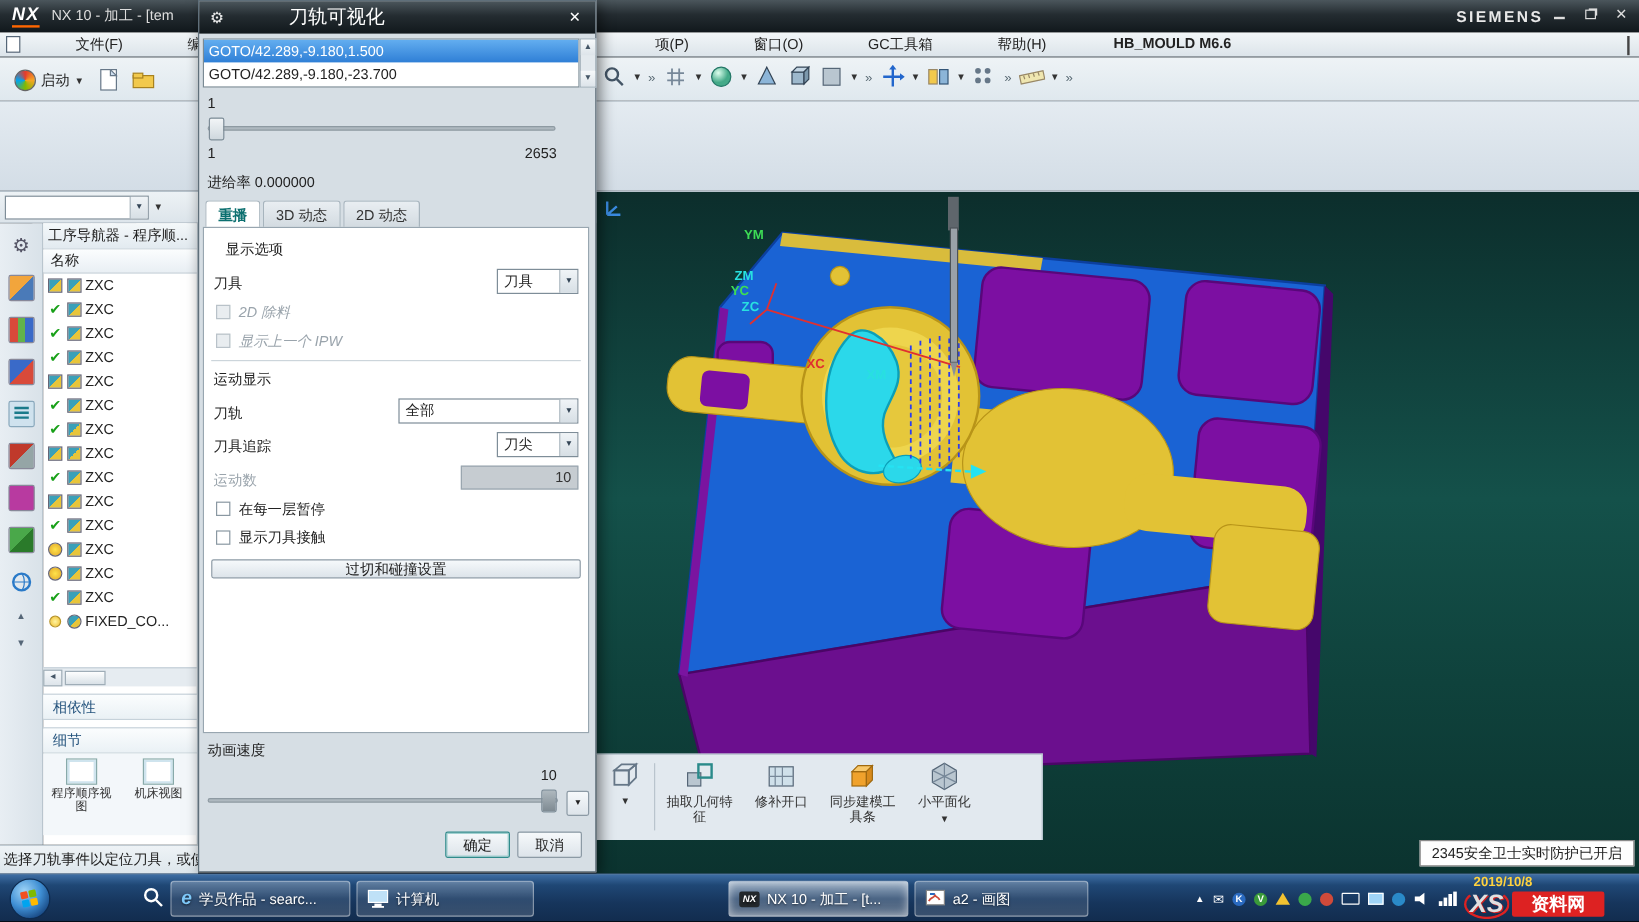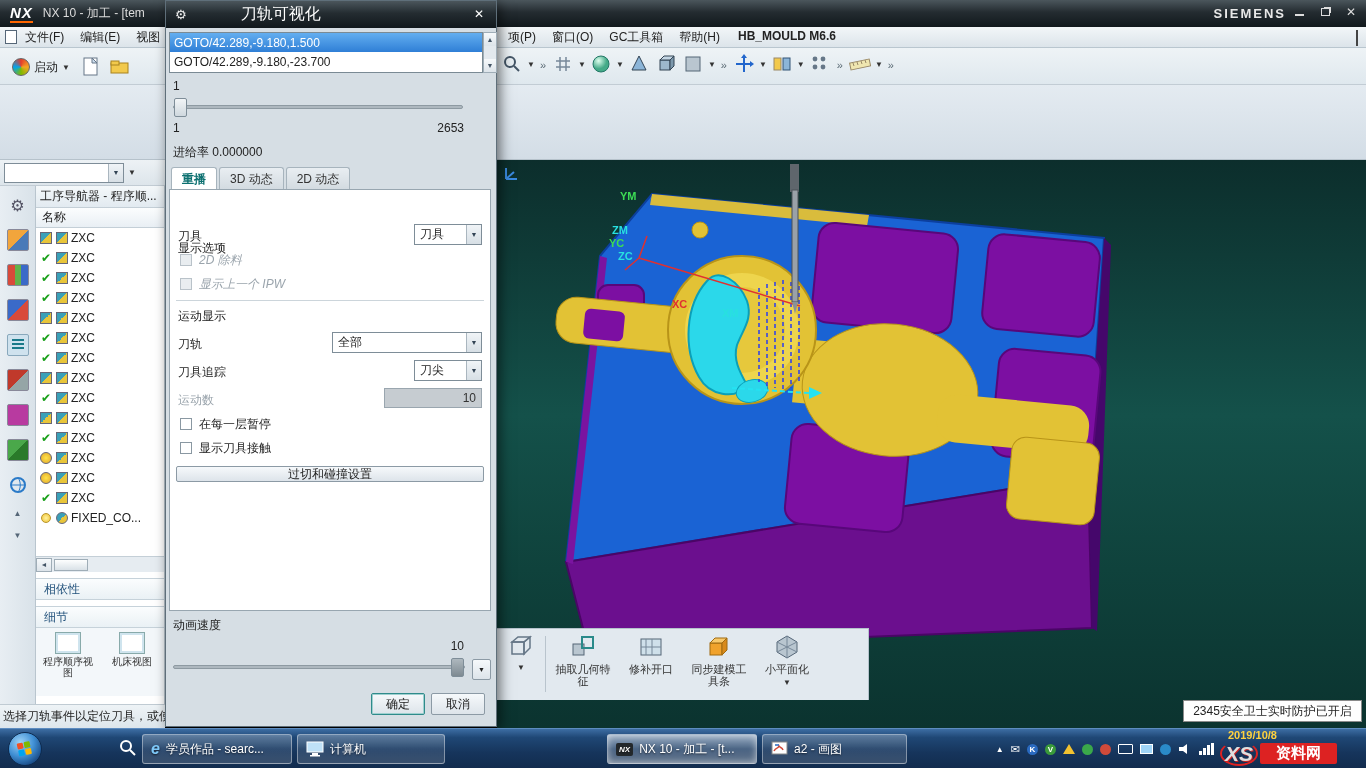--- a/index.html
+++ b/index.html
@@ -9,21 +9,21 @@
   
   .darkbar {background:linear-gradient(180deg,#4b565c,#242c31 45%,#11181c);}
   .titlebar {left:0;top:0;width:1366px;height:27px;display:flex;align-items:center;color:#eee;}
   .nxlogo {font-weight:bold;font-style:italic;font-size:15px;color:#fff;margin:0 10px 0 10px;letter-spacing:1px;border-bottom:2px solid #f60;}
   .brand {position:absolute;right:80px;top:6px;font-weight:bold;letter-spacing:2px;color:#e8e8e8;font-size:13px;}
   .winbtns {position:absolute;right:6px;top:4px;display:flex;gap:8px;}
   .win-btn {width:18px;height:16px;display:flex;align-items:center;justify-content:center;color:#ddd;}
   .minbar {width:9px;border-bottom:2px solid #ddd;height:8px;}
   .rsq {width:9px;height:8px;border:1px solid #ddd;box-shadow:2px -2px 0 -1px #ddd;}
   .menubar {left:0;top:27px;width:1366px;height:21px;background:linear-gradient(#f2f6f8,#dce4ea);border-bottom:1px solid #b9c6cf;display:flex;align-items:center;}
-  .mitem {padding:0 8px;color:#222;}
+  .mitem {padding:0 8px;color:#222;margin-left:38px;}
   .mver {font-weight:bold;padding:0 10px;}
   .mini-doc {width:12px;height:14px;background:#fff;border:1px solid #567;margin-left:5px;}
   .childbtns {position:absolute;right:8px;top:31px;display:flex;gap:10px;color:#444;}
   .toolbar1 {left:0;top:48px;width:1366px;height:37px;background:linear-gradient(#eef3f6,#dfe8ee);border-bottom:1px solid #c2ccd4;padding-left:28px;}
   .ribbon {left:0;top:85px;width:1366px;height:75px;background:linear-gradient(#e4ebf1,#d3dde6);border-bottom:1px solid #b6c2cb;}
   .selbar {left:0;top:160px;width:497px;height:26px;background:linear-gradient(#edf2f5,#dde5eb);border-bottom:1px solid #c2ccd4;display:flex;align-items:center;gap:4px;padding-left:4px;}
   .trow1 {display:flex;align-items:center;gap:5px;padding:4px 6px;}
   .ticon {width:24px;height:26px;display:flex;align-items:center;justify-content:center;}
   .tsm {font-size:8px;color:#333;}
   .chev {color:#5a6a74;font-size:11px;margin:2px 2px 0 2px;}
@@ -655,21 +655,21 @@
   <span class="abs" style="left:266px;top:120px;width:32px;text-align:right;">2653</span>
   <span class="abs" style="left:7px;top:143px;">进给率 0.000000</span>
 
   <div class="tabs">
     <span class="tab active">重播</span>
     <span class="tab">3D 动态</span>
     <span class="tab">2D 动态</span>
   </div>
 
   <div class="dpanel">
-    <span class="plbl" style="left:8px;top:10px;margin-top:40px;">显示选项</span>
+    <span class="plbl" style="left:18px;top:10px;">显示选项</span>
     <span class="plbl" style="left:8px;top:38px;">刀具</span>
     <span class="combo" style="left:244px;top:34px;width:68px;">
       <span>刀具</span>
       <span class="arr">▼</span>
     </span>
     <span class="cb dis" style="left:10px;top:64px;"></span>
     <span class="cbl dis" style="left:29px;top:62px;">2D 除料</span>
     <span class="cb dis" style="left:10px;top:88px;"></span>
     <span class="cbl dis" style="left:29px;top:86px;">显示上一个 IPW</span>
     <div class="hdiv" style="top:110px;"></div>

